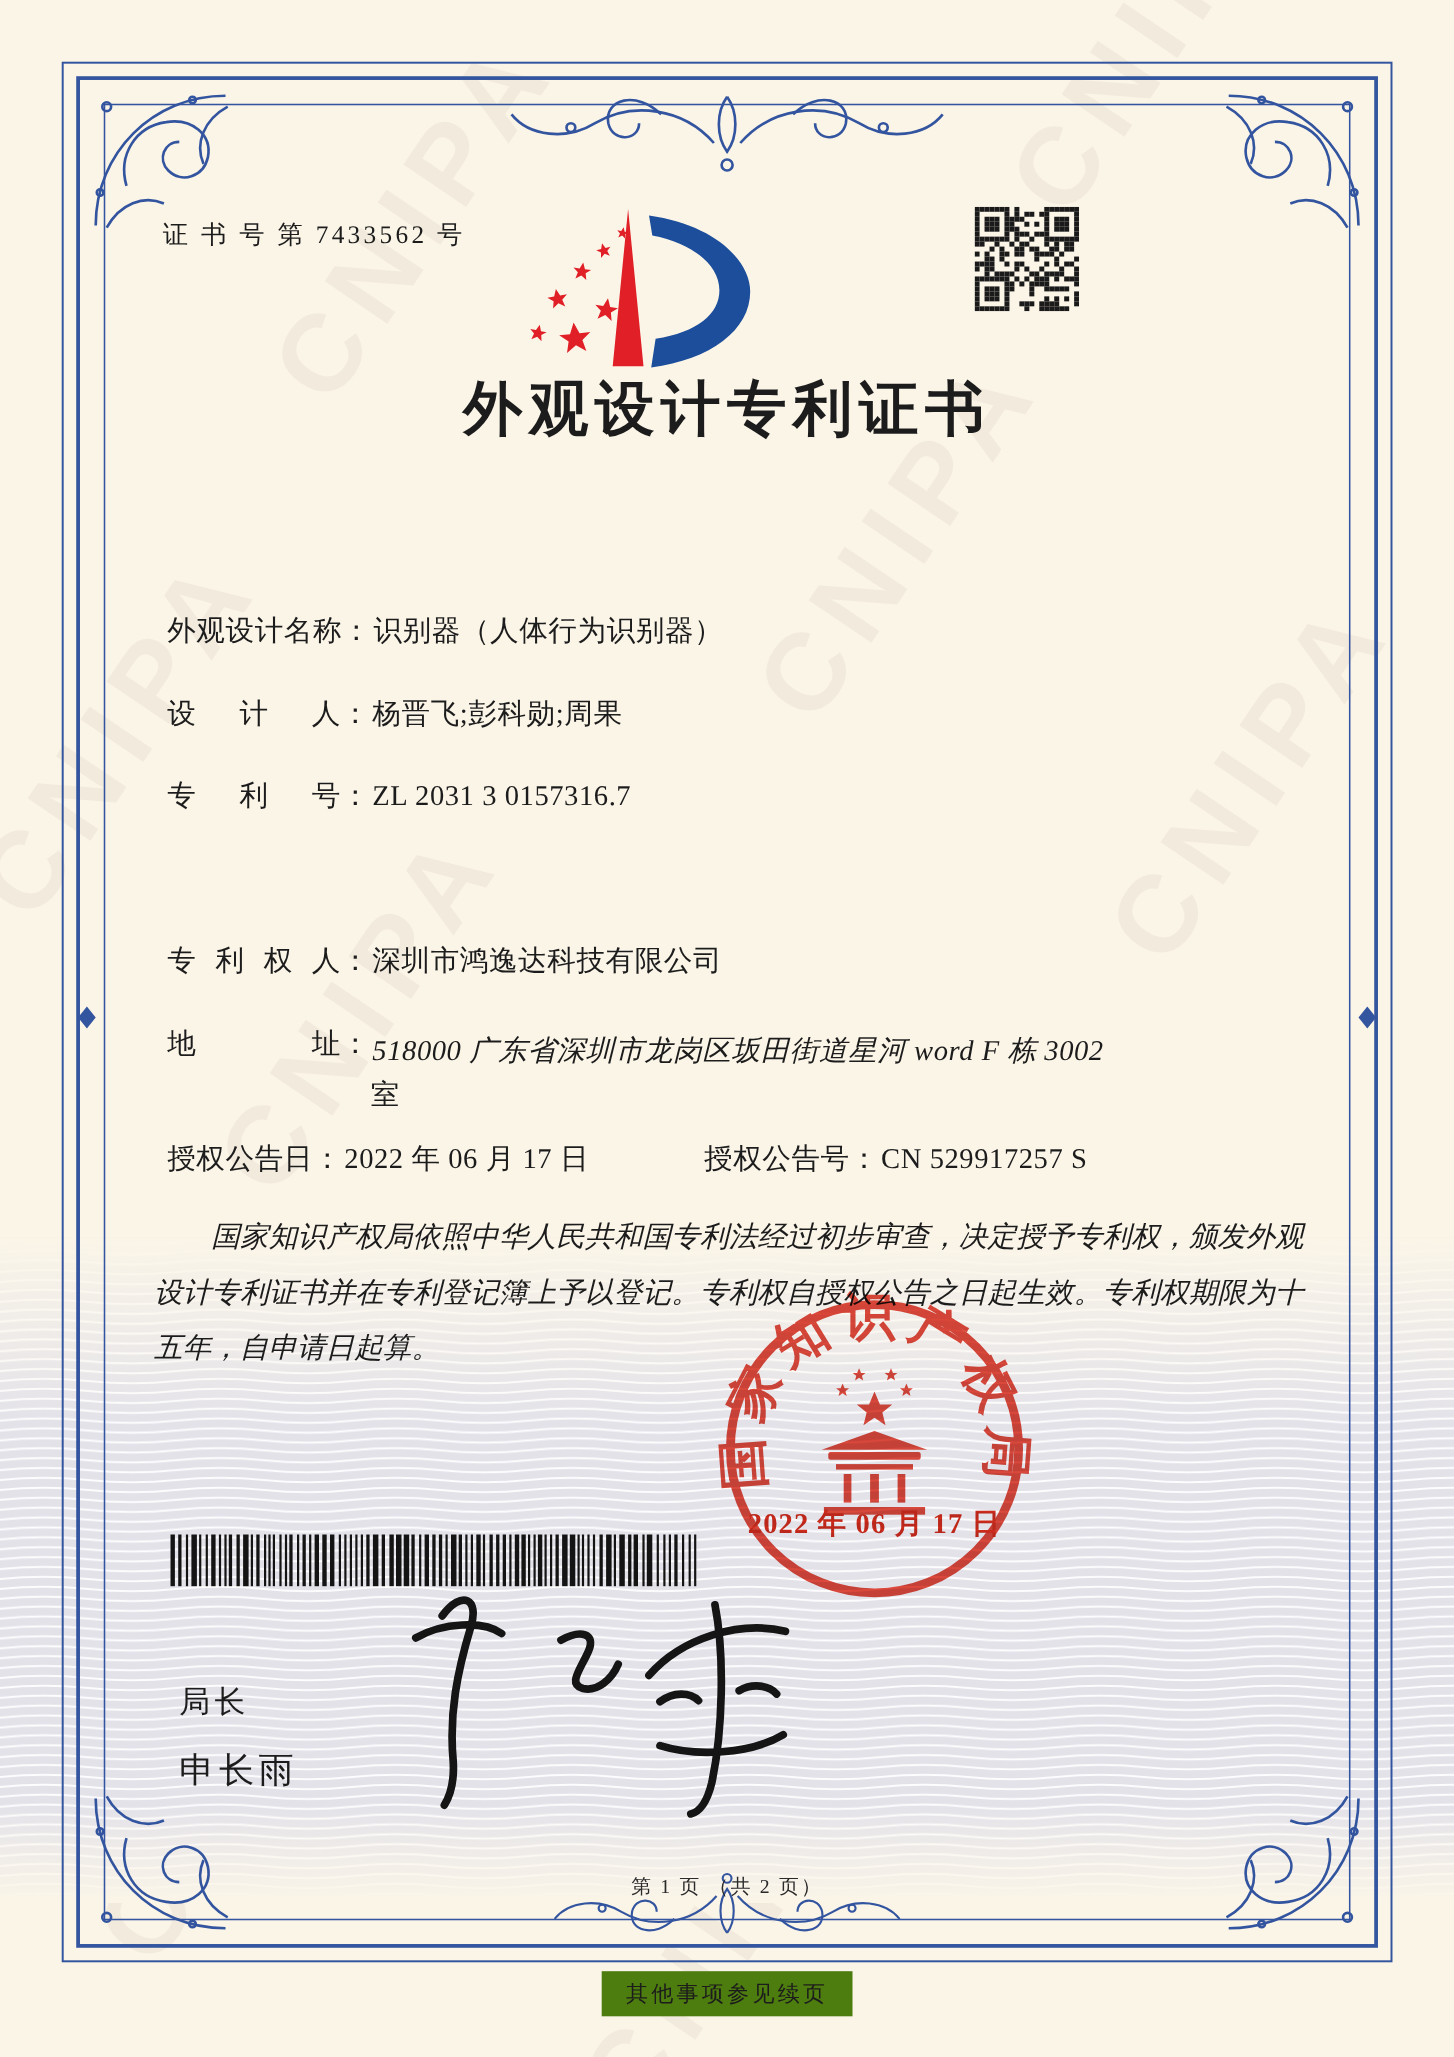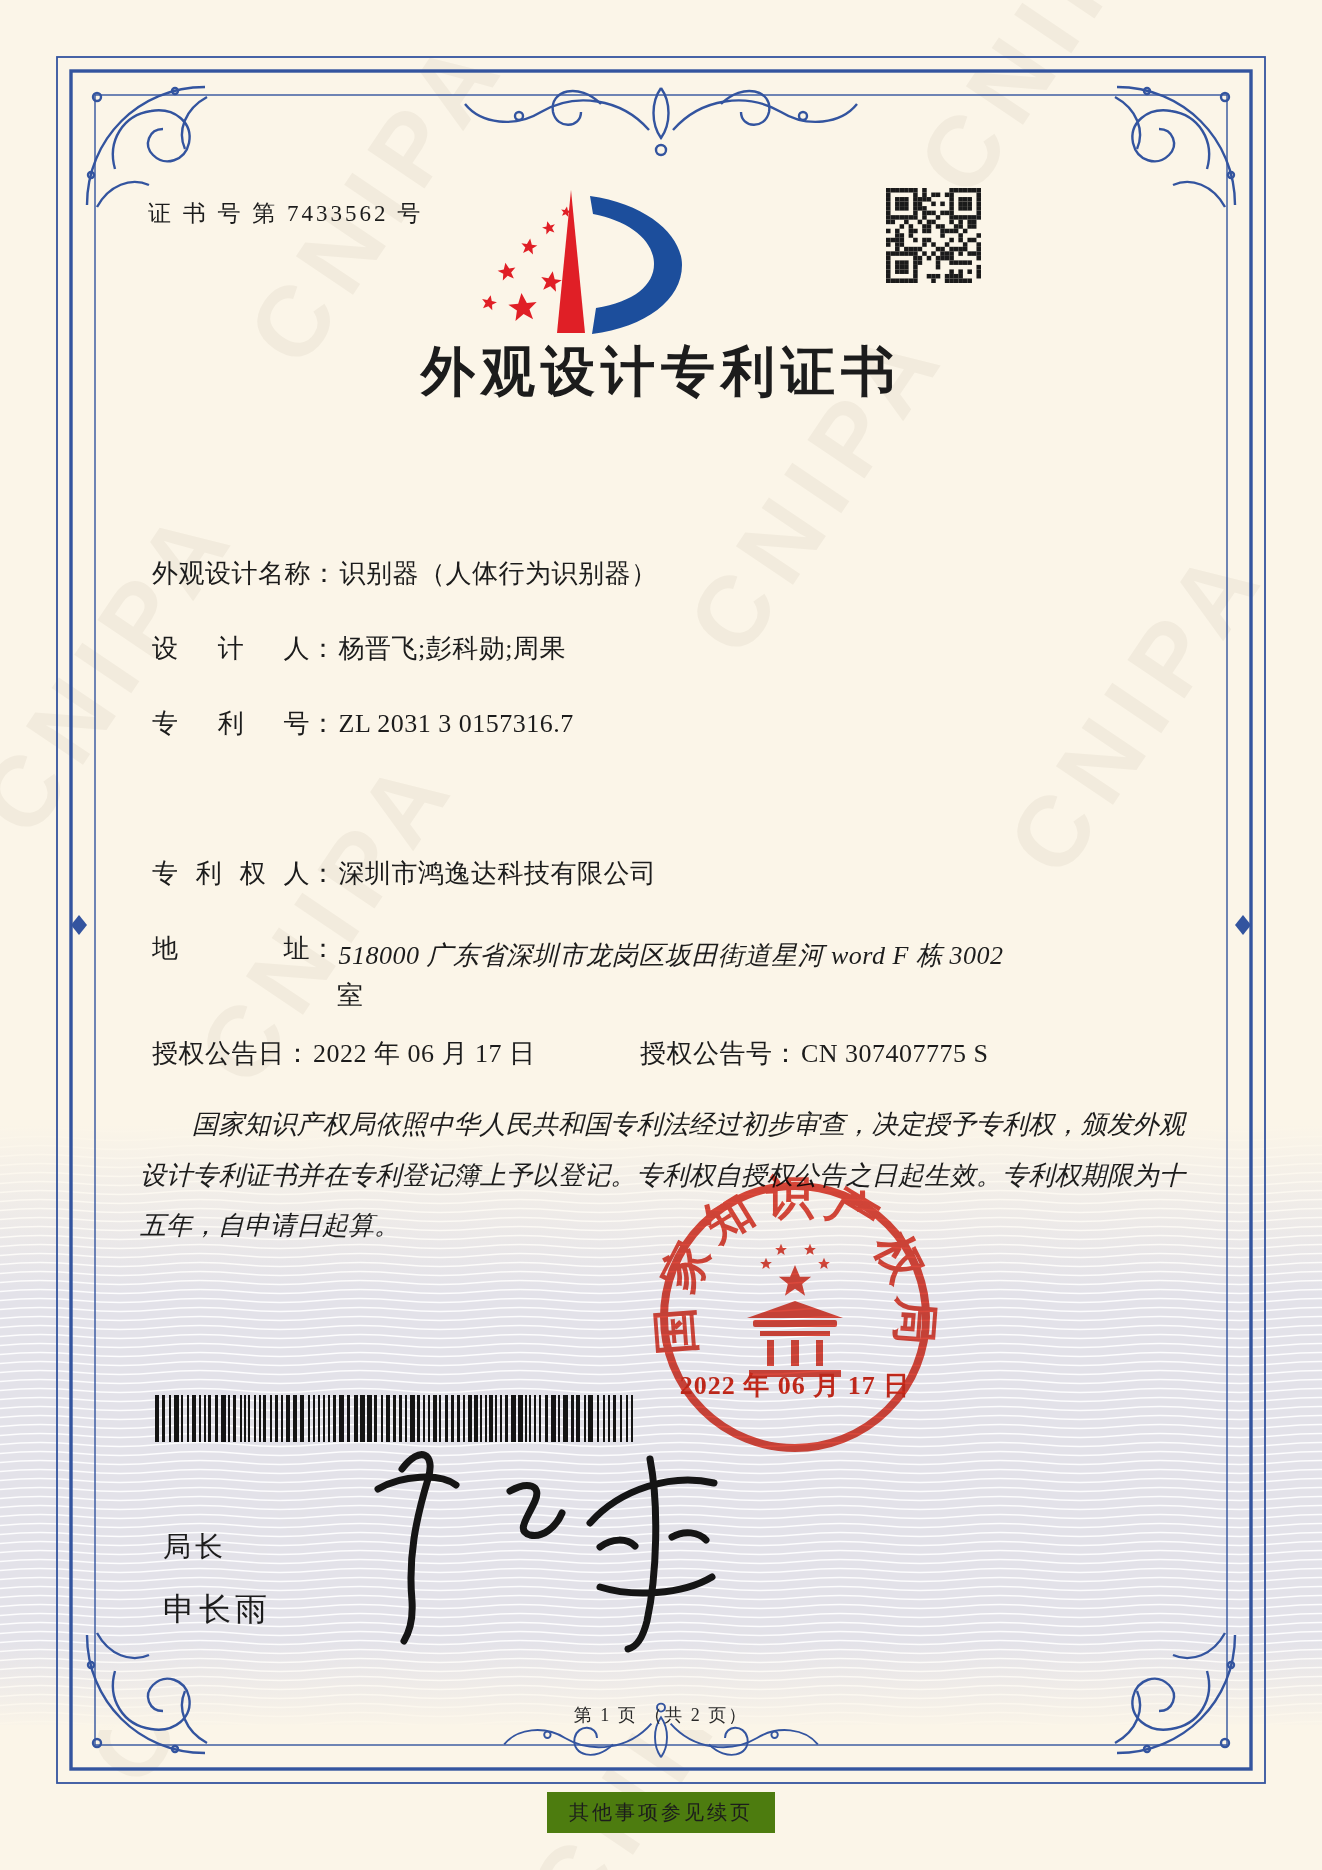--- a/index.html
+++ b/index.html
@@ -382,21 +382,21 @@
   <div class="frow" style="top:856px">
     <span class="spread">专利权人</span><span class="fcolon">：</span><span>深圳市鸿逸达科技有限公司</span>
   </div>
   <div class="frow" style="top:931px">
     <span class="spread">地址</span><span class="fcolon">：</span><span class="addr-value">518000 广东省深圳市龙岗区坂田街道星河 word F 栋 3002</span>
     <div class="addr-line2">室</div>
   </div>
   <div class="frow" style="top:1036px">
     <span>授权公告日</span><span class="fcolon">：</span><span>2022 年 06 月 17 日</span>
     <span class="grant2">
-      <span>授权公告号</span><span class="fcolon">：</span><span>CN 307407775 S</span>
+      <span>授权公告号</span><span class="fcolon">：</span><span>CN 529917257 S</span>
     </span>
   </div>
 
   <div class="body-text">
     <p>国家知识产权局依照中华人民共和国专利法经过初步审查，决定授予专利权，颁发外观设计专利证书并在专利登记簿上予以登记。专利权自授权公告之日起生效。专利权期限为十五年，自申请日起算。</p>
   </div>
 
   <div class="barcode" id="barcode">
       <i style="width:4px;margin-right:3px"></i>
       <i style="width:3px;margin-right:4px"></i>

